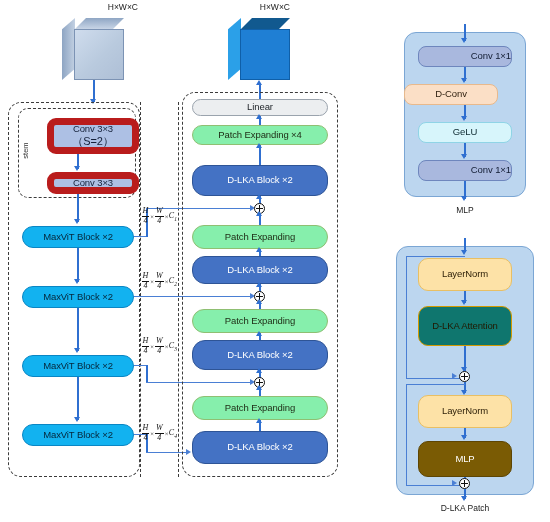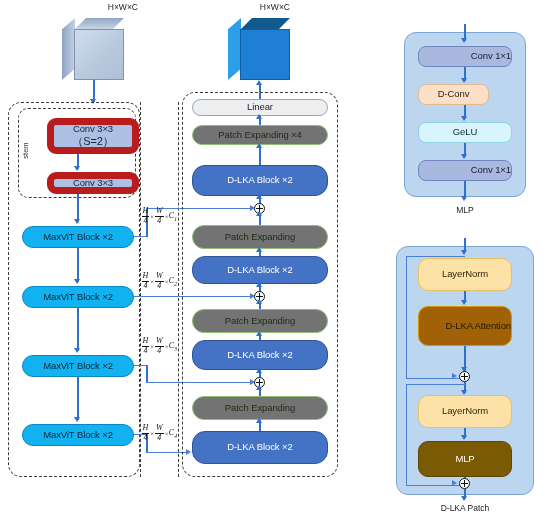--- a/index.html
+++ b/index.html
@@ -19,27 +19,27 @@
     line-height:1.15;
     box-sizing:border-box;
     letter-spacing:-0.1px;
     white-space:nowrap;
   }
 
   
   .n-conv{background:#adc0e4;border:7px solid #b91c1c;color:#15213a;margin-left:15px;}
   .n-maxvit{background:#12b2f0;border:1px solid #0a86c4;color:#06263a;border-radius:13px;}
   .n-dlka{background:#4472c4;border:1px solid #2e5496;color:#ffffff;border-radius:13px;}
-  .n-patch{background:#737373;border:1px solid #8fbf72;color:#1d2a14;border-radius:13px;text-align:center;}
+  .n-patch{background:#86efac;border:1px solid #8fbf72;color:#1d2a14;border-radius:13px;text-align:center;}
   .n-linear{background:#eceef0;border:1px solid #9aa3ad;color:#1d2227;border-radius:13px;}
   .n-conv11{background:#a9b8de;border:1px solid #6e86bd;color:#121c33;border-radius:8px;justify-content:flex-end;}
   .n-dconv{background:#fbdfc6;border:1px solid #e8b98c;color:#2c1d0d;border-radius:8px;}
   .n-gelu{background:#d7f5fb;border:1px solid #8fd4e6;color:#0e2a31;border-radius:8px;}
   .n-ln{background:#fde2a7;border:1px solid #e8bf64;color:#31230a;border-radius:10px;}
-  .n-attn{background:#a16207;border:1px solid #d39a00;color:#221900;border-radius:10px;justify-content:flex-end;}
+  .n-attn{background:#0f766e;border:1px solid #d39a00;color:#221900;border-radius:10px;}
   .n-mlp{background:#7a5b04;border:1px solid #5d4503;color:#ffffff;border-radius:10px;}
 
   
   .dashed{
     position:absolute;
     border:1.6px dashed #3b3b3b;
     border-radius:13px;
     box-sizing:border-box;
   }
 
@@ -339,21 +339,21 @@
 
 <div class="vline" style="left:464px;top:24px;height:17px;"></div>
 <div class="arrow-down" style="left:461.2px;top:38px;"></div>
 
 <div class="node n-conv11" style="left:418px;top:46px;width:94px;height:21px;">
   <span>Conv 1×1</span>
 </div>
 <div class="vline" style="left:464px;top:67px;height:14px;"></div>
 <div class="arrow-down" style="left:461.2px;top:78px;"></div>
 
-<div class="node n-dconv" style="left:418px;top:84px;width:71px;height:21px;text-align:right;">
+<div class="node n-dconv" style="left:404px;top:84px;width:94px;height:21px;text-align:right;">
   <span>D-Conv</span>
 </div>
 <div class="vline" style="left:464px;top:105px;height:14px;"></div>
 <div class="arrow-down" style="left:461.2px;top:116px;"></div>
 
 <div class="node n-gelu" style="left:418px;top:122px;width:94px;height:21px;">
   <span>GeLU</span>
 </div>
 <div class="vline" style="left:464px;top:143px;height:14px;"></div>
 <div class="arrow-down" style="left:461.2px;top:154px;"></div>

